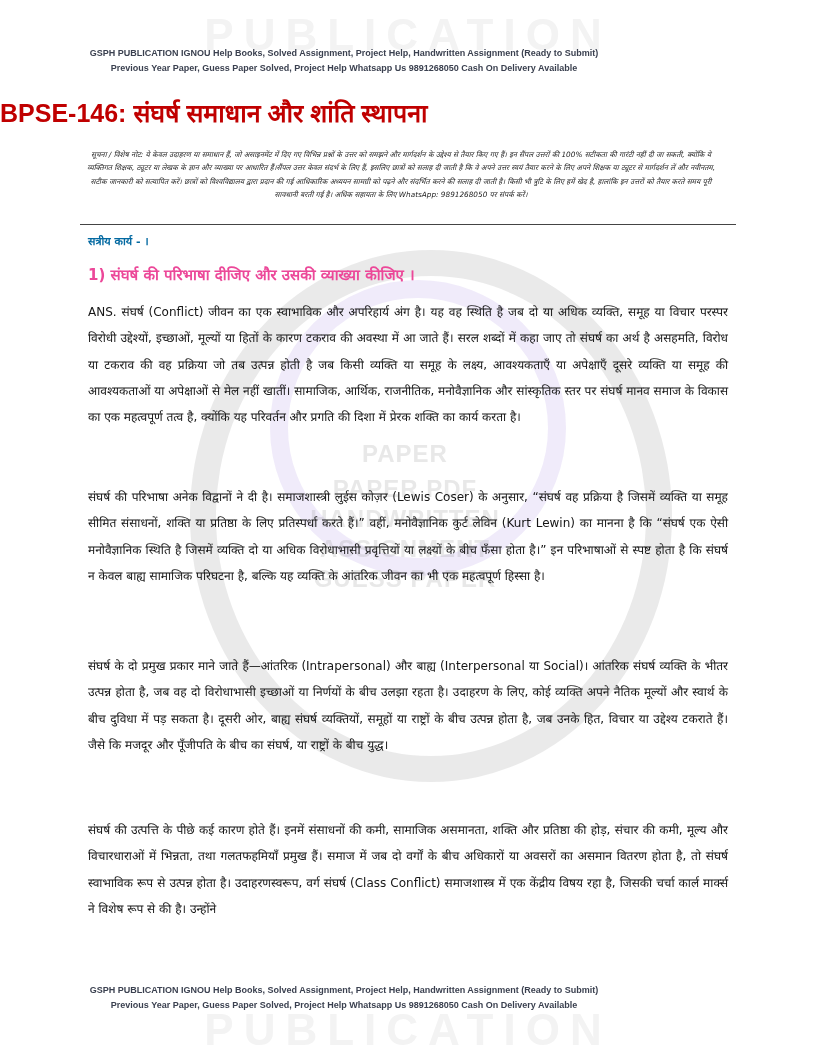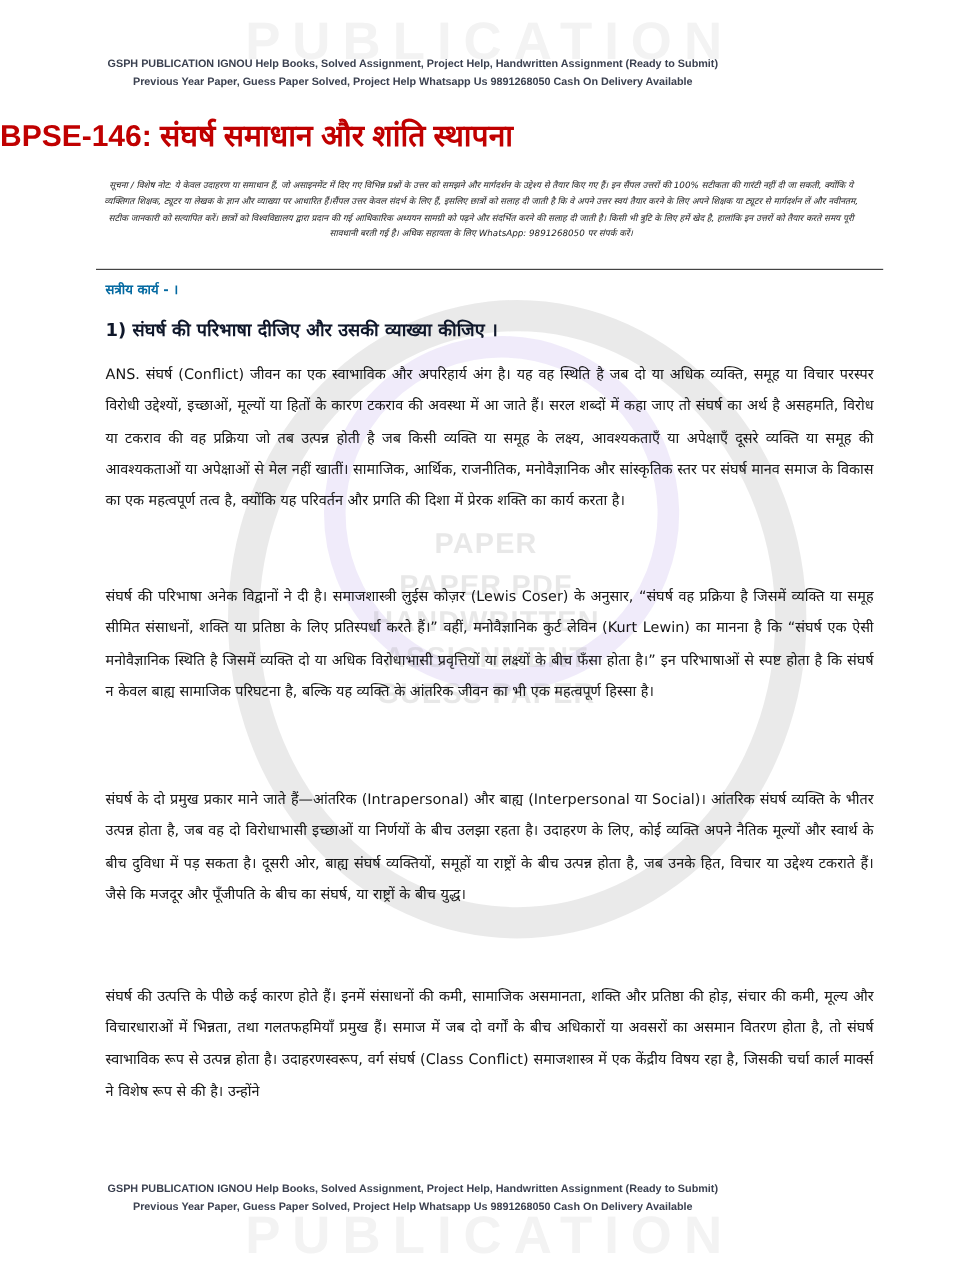--- a/index.html
+++ b/index.html
@@ -42,21 +42,21 @@
       position: absolute; top: 148px; left: 85px; width: 632px; text-align: center;
       font-family: "DejaVu Sans", sans-serif; font-style: italic; font-size: 7.3px; line-height: 13.4px; color: #222;
     }
     .rule {
       position: absolute; top: 224px; left: 80px; width: 656px; height: 1px; background: #444;
     }
     .section-label {
       position: absolute; top: 233px; left: 88px; font-weight: bold; font-size: 11px; color: #0369a1;
     }
     .question {
-      position: absolute; top: 264px; left: 88px; font-weight: bold; font-size: 15px; color: #0f172a;
+      position: absolute; top: 264px; left: 88px; font-weight: bold; font-size: 15px; color: #ec4899;
     }
     .body-text {
       position: absolute; left: 88px; width: 640px; font-size: 12px; line-height: 26.3px; color: #151515;
       text-align: justify;
     }
     .p1 { top: 299px; }
     .p2 { top: 484px; }
     .p3 { top: 653px; }
     .p4 { top: 817px; }
   </style>

